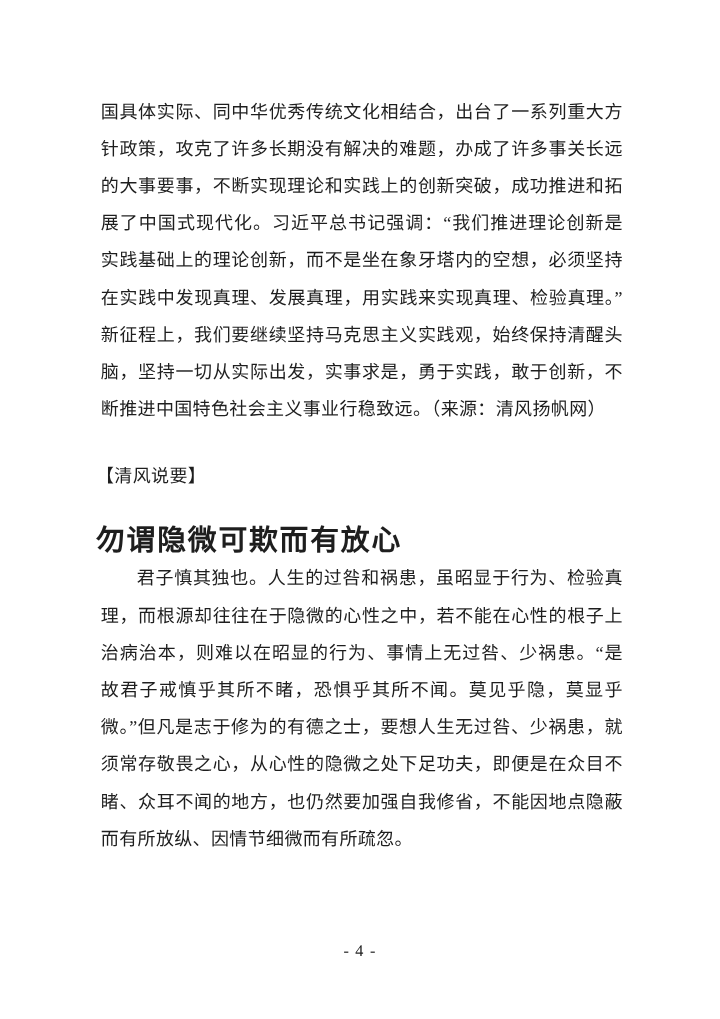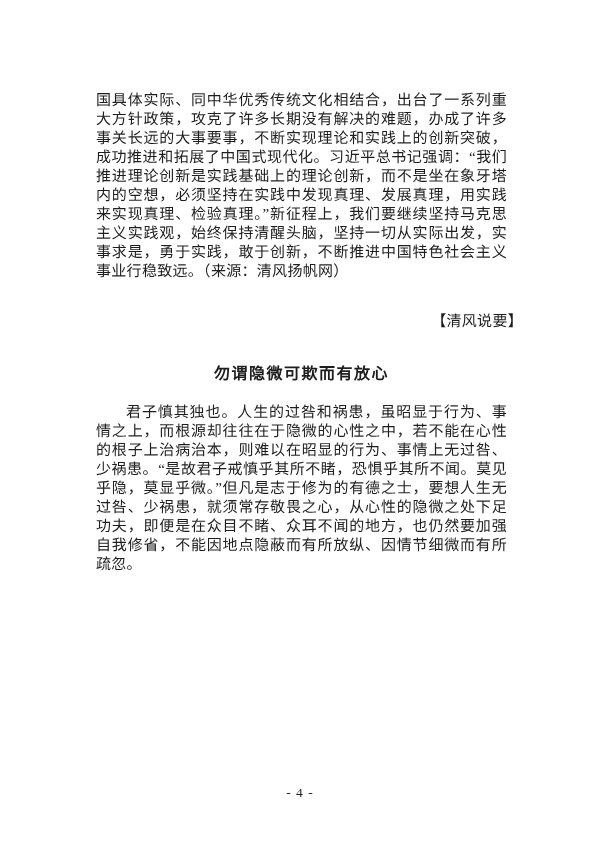--- a/index.html
+++ b/index.html
@@ -16,48 +16,47 @@
     font-family: "Liberation Serif", "DejaVu Serif", serif;
     color: #1e1e1e;
   }
   .text-column {
     position: absolute;
     left: 80px;
     top: 75px;
     width: 443px;
   }
   .para {
-    margin: 16px;
+    margin: 4px;
     font-size: 15px;
-    line-height: 19px;
+    line-height: 31px;
     letter-spacing: 0.3px;
     text-align: justify;
     text-justify: inter-ideograph;
     word-break: break-all;
   }
   .para-indent {
     text-indent: 2em;
   }
   .para-2 {
     margin-top: 31px;
   }
   .section-label {
     margin: 29px 0 0 0;
     font-size: 15px;
     line-height: 23.4px;
     letter-spacing: 0.3px;
     font-weight: 400;
-    text-align: right;
   }
   .article-title {
     margin: 28px 0 0 0;
-    font-size: 16px;
+    font-size: 24px;
     line-height: 26px;
     font-weight: 700;
-    text-align: center;
+    text-align: left;
     letter-spacing: 1.5px;
   }
   .page-footer {
     position: absolute;
     left: 0;
     top: 785px;
     width: 100%;
     text-align: center;
     font-size: 13.5px;
     letter-spacing: 1px;
@@ -65,16 +64,16 @@
   }
 </style>
 </head>
 <body>
 
 <div class="page">
   <div class="text-column">
     <p class="para">国具体实际、同中华优秀传统文化相结合，出台了一系列重大方针政策，攻克了许多长期没有解决的难题，办成了许多事关长远的大事要事，不断实现理论和实践上的创新突破，成功推进和拓展了中国式现代化。习近平总书记强调：“我们推进理论创新是实践基础上的理论创新，而不是坐在象牙塔内的空想，必须坚持在实践中发现真理、发展真理，用实践来实现真理、检验真理。”新征程上，我们要继续坚持马克思主义实践观，始终保持清醒头脑，坚持一切从实际出发，实事求是，勇于实践，敢于创新，不断推进中国特色社会主义事业行稳致远。（来源：清风扬帆网）</p>
     <p class="section-label">【清风说要】</p>
     <h1 class="article-title">勿谓隐微可欺而有放心</h1>
-    <p class="para para-indent">君子慎其独也。人生的过咎和祸患，虽昭显于行为、事情之上，而根源却往往在于隐微的心性之中，若不能在心性的根子上治病治本，则难以在昭显的行为、事情上无过咎、少祸患。“是故君子戒慎乎其所不睹，恐惧乎其所不闻。莫见乎隐，莫显乎微。”但凡是志于修为的有德之士，要想人生无过咎、少祸患，就须常存敬畏之心，从心性的隐微之处下足功夫，即便是在众目不睹、众耳不闻的地方，也仍然要加强自我修省，不能因地点隐蔽而有所放纵、因情节细微而有所疏忽。</p>
+    <p class="para para-indent">君子慎其独也。人生的过咎和祸患，虽昭显于行为、检验真理，而根源却往往在于隐微的心性之中，若不能在心性的根子上治病治本，则难以在昭显的行为、事情上无过咎、少祸患。“是故君子戒慎乎其所不睹，恐惧乎其所不闻。莫见乎隐，莫显乎微。”但凡是志于修为的有德之士，要想人生无过咎、少祸患，就须常存敬畏之心，从心性的隐微之处下足功夫，即便是在众目不睹、众耳不闻的地方，也仍然要加强自我修省，不能因地点隐蔽而有所放纵、因情节细微而有所疏忽。</p>
   </div>
   <div class="page-footer">- 4 -</div>
 </div>
 
 </body></html>

